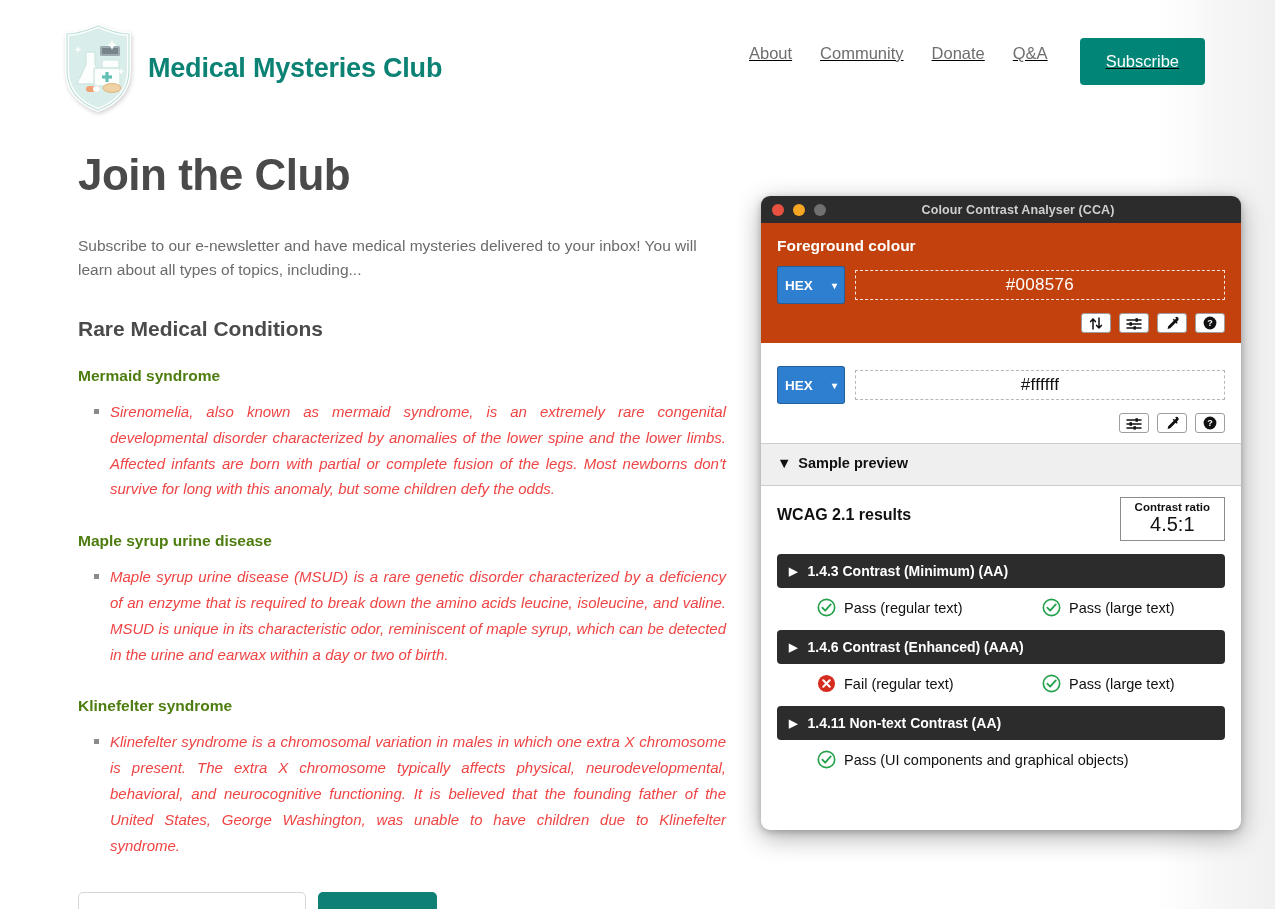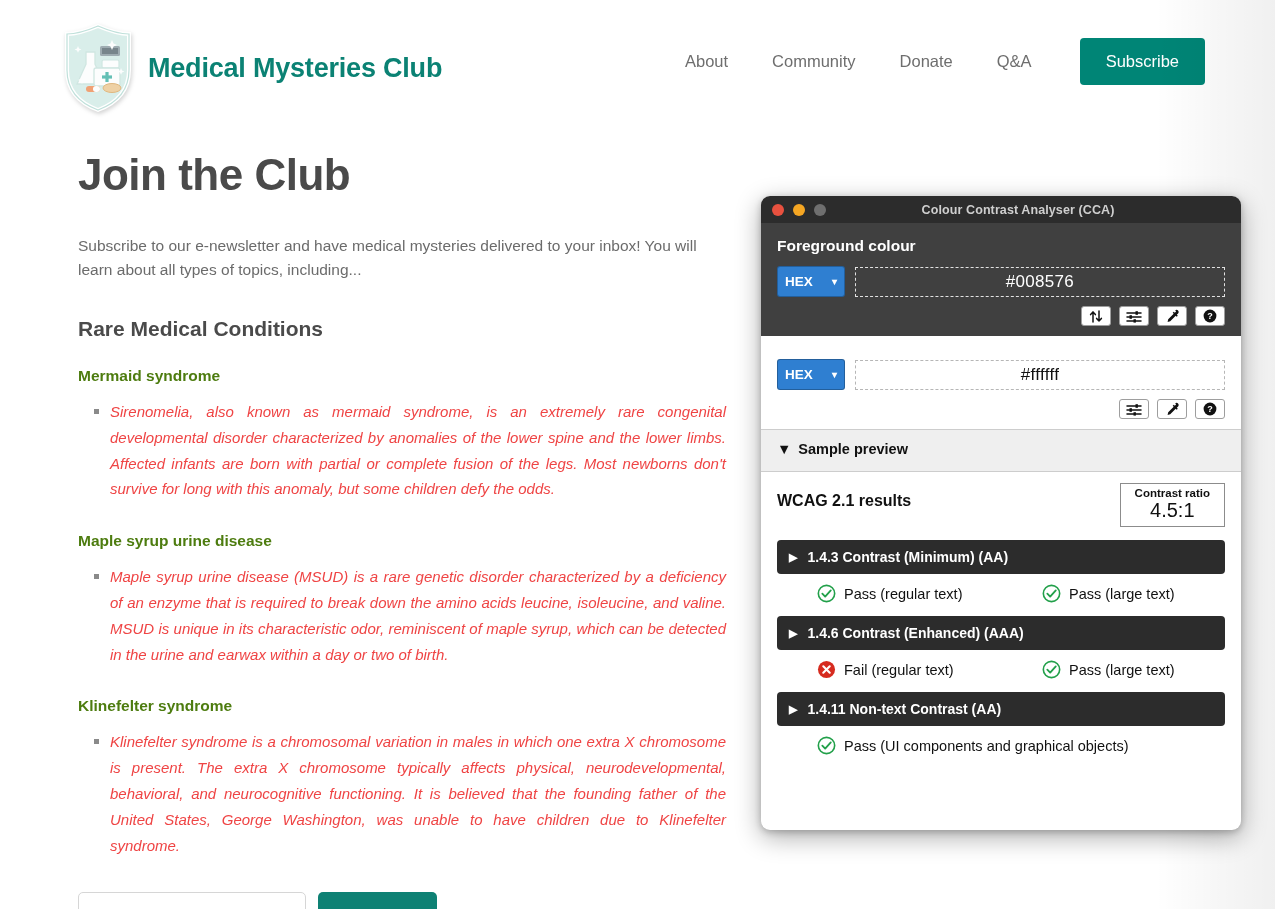--- a/index.html
+++ b/index.html
@@ -30,21 +30,21 @@
     position: absolute; left: 62px; top: 24px;
     display: flex; align-items: center; gap: 14px;
   }
   .logo-shield { width: 72px; height: 88px; display:block; filter: drop-shadow(1px 2px 2px rgba(0,0,0,0.18)); }
   .brand-title {
     font-size: 27px; font-weight: bold; color: #0b8274;
     letter-spacing: -0.2px; white-space: nowrap;
   }
   .main-nav {
     position: absolute; right: 70px; top: 38px;
-    display: flex; align-items: center; gap: 16px;
+    display: flex; align-items: flex-start; gap: 0px; text-decoration: underline;
   }
   .nav-link {
     color: #6e6e6e; font-size: 16.5px; text-decoration: none;
     padding: 6px 14px; white-space: nowrap; cursor: pointer;
   }
   .nav-subscribe {
     margin-left: 18px;
     background: #008576; color: #ffffff; font-size: 16.5px;
     padding: 14px 26px; border: none; border-radius: 4px;
     cursor: pointer; font-family: inherit;
@@ -99,31 +99,31 @@
     position: relative; height: 27px; background: #2c2c2c;
     display: flex; align-items: center; justify-content: center; padding-left: 34px;
   }
   .traffic { position: absolute; left: 11px; top: 8px; display: flex; gap: 9px; }
   .tl-dot { width: 12px; height: 12px; border-radius: 50%; }
   .tl-close { background: #e8513f; }
   .tl-min   { background: #f5a623; }
   .tl-max   { background: #6f6f6f; }
   .cca-title-text { color: #cfcfcf; font-size: 12.5px; font-weight: bold; letter-spacing: 0.1px; }
 
-  .fg-panel { background: #404040; padding: 14px 16px 10px 16px; }
+  .fg-panel { background: #c2410c; padding: 14px 16px 10px 16px; }
   .bg-panel { background: #ffffff; padding: 12px 16px 10px 16px; border-bottom: 1px solid #cdcdcd; }
   .panel-head { display: flex; align-items: baseline; justify-content: space-between; }
   .panel-label { font-size: 15.5px; font-weight: bold; }
   .fg-panel .panel-label { color: #ffffff; }
   .bg-panel .panel-label { color: #111111; }
   .panel-note { font-size: 15px; font-style: italic; color: #111; font-weight: bold; }
 
   .colour-row { display: flex; align-items: center; gap: 10px; margin-top: 11px; }
   .fmt-select {
-    width: 68px; height: 31px; border-radius: 3px; background: #2f7fd1;
+    width: 68px; height: 38px; border-radius: 3px; background: #2f7fd1;
     color: #fff; font-size: 13.5px; font-weight: bold;
     display: flex; align-items: center; justify-content: space-between;
     padding: 0 7px; cursor: pointer; border: 1px solid rgba(0,0,0,0.25);
   }
   .fmt-select .caret { font-size: 10px; }
   .hex-field {
     flex: 1; height: 30px; display: flex; align-items: center; justify-content: center;
     font-size: 17px; letter-spacing: 0.3px;
   }
   .fg-panel .hex-field { border: 1px dashed rgba(255,255,255,0.85); color: #ffffff; }

